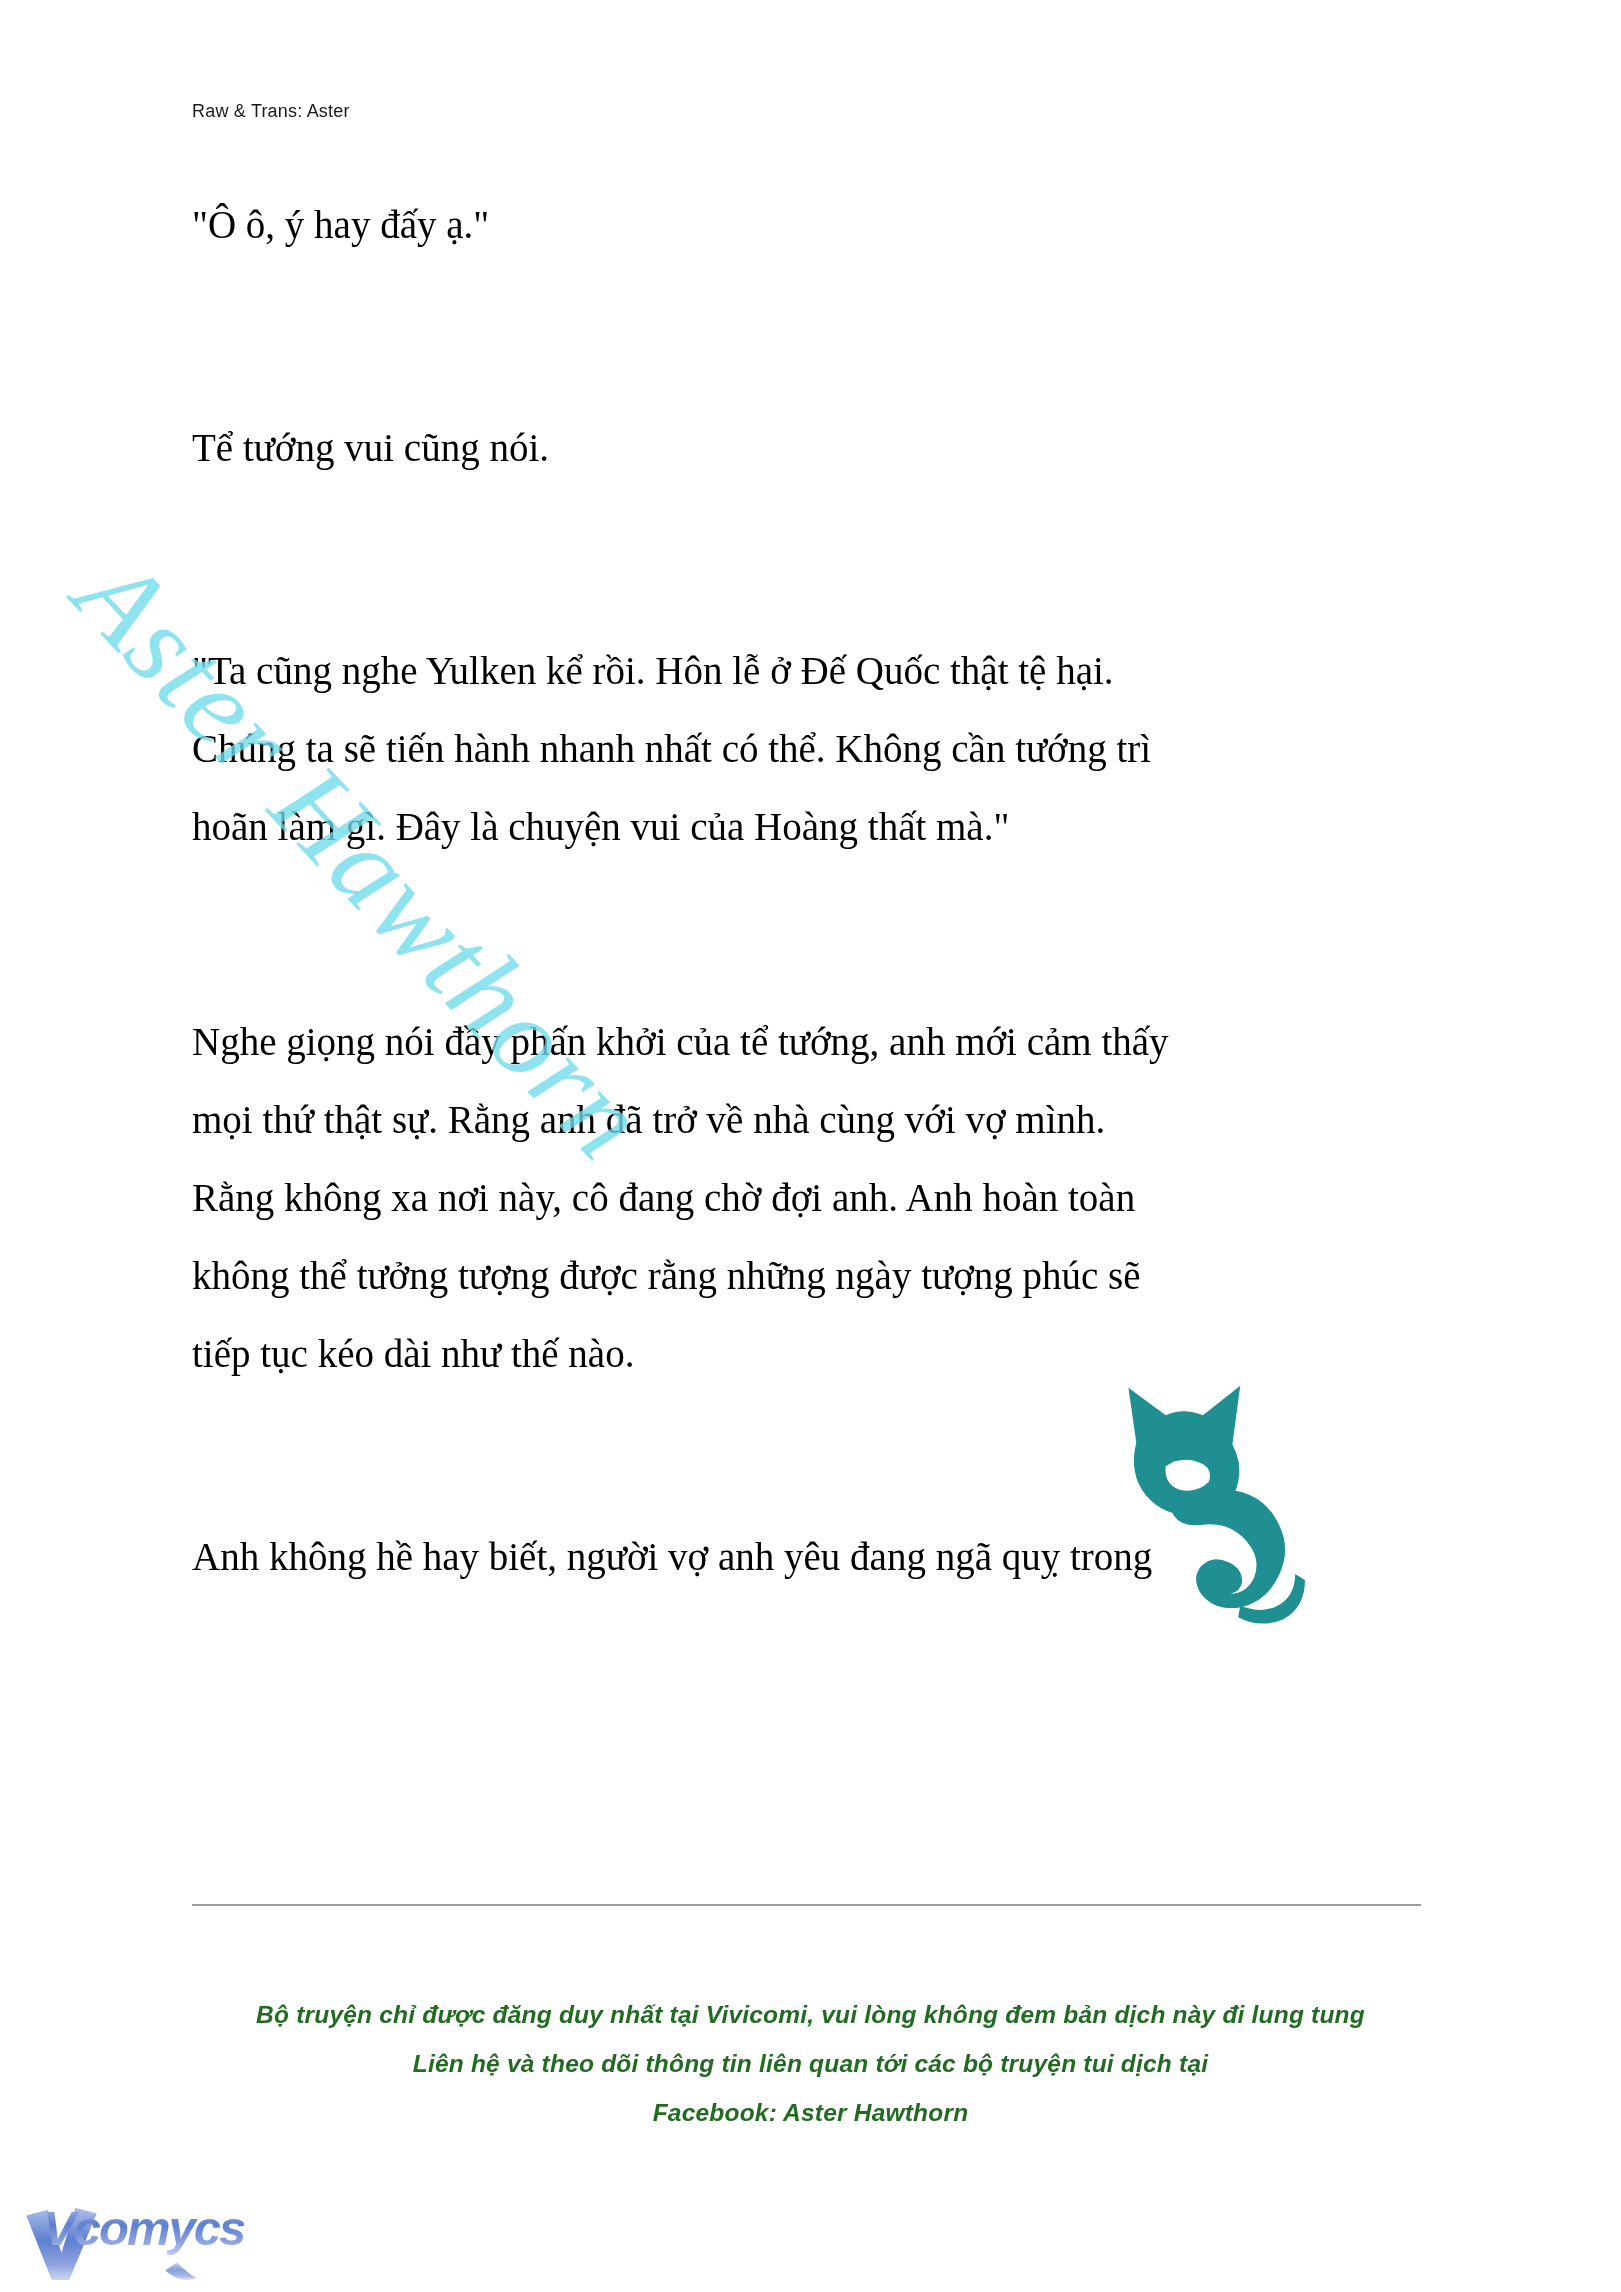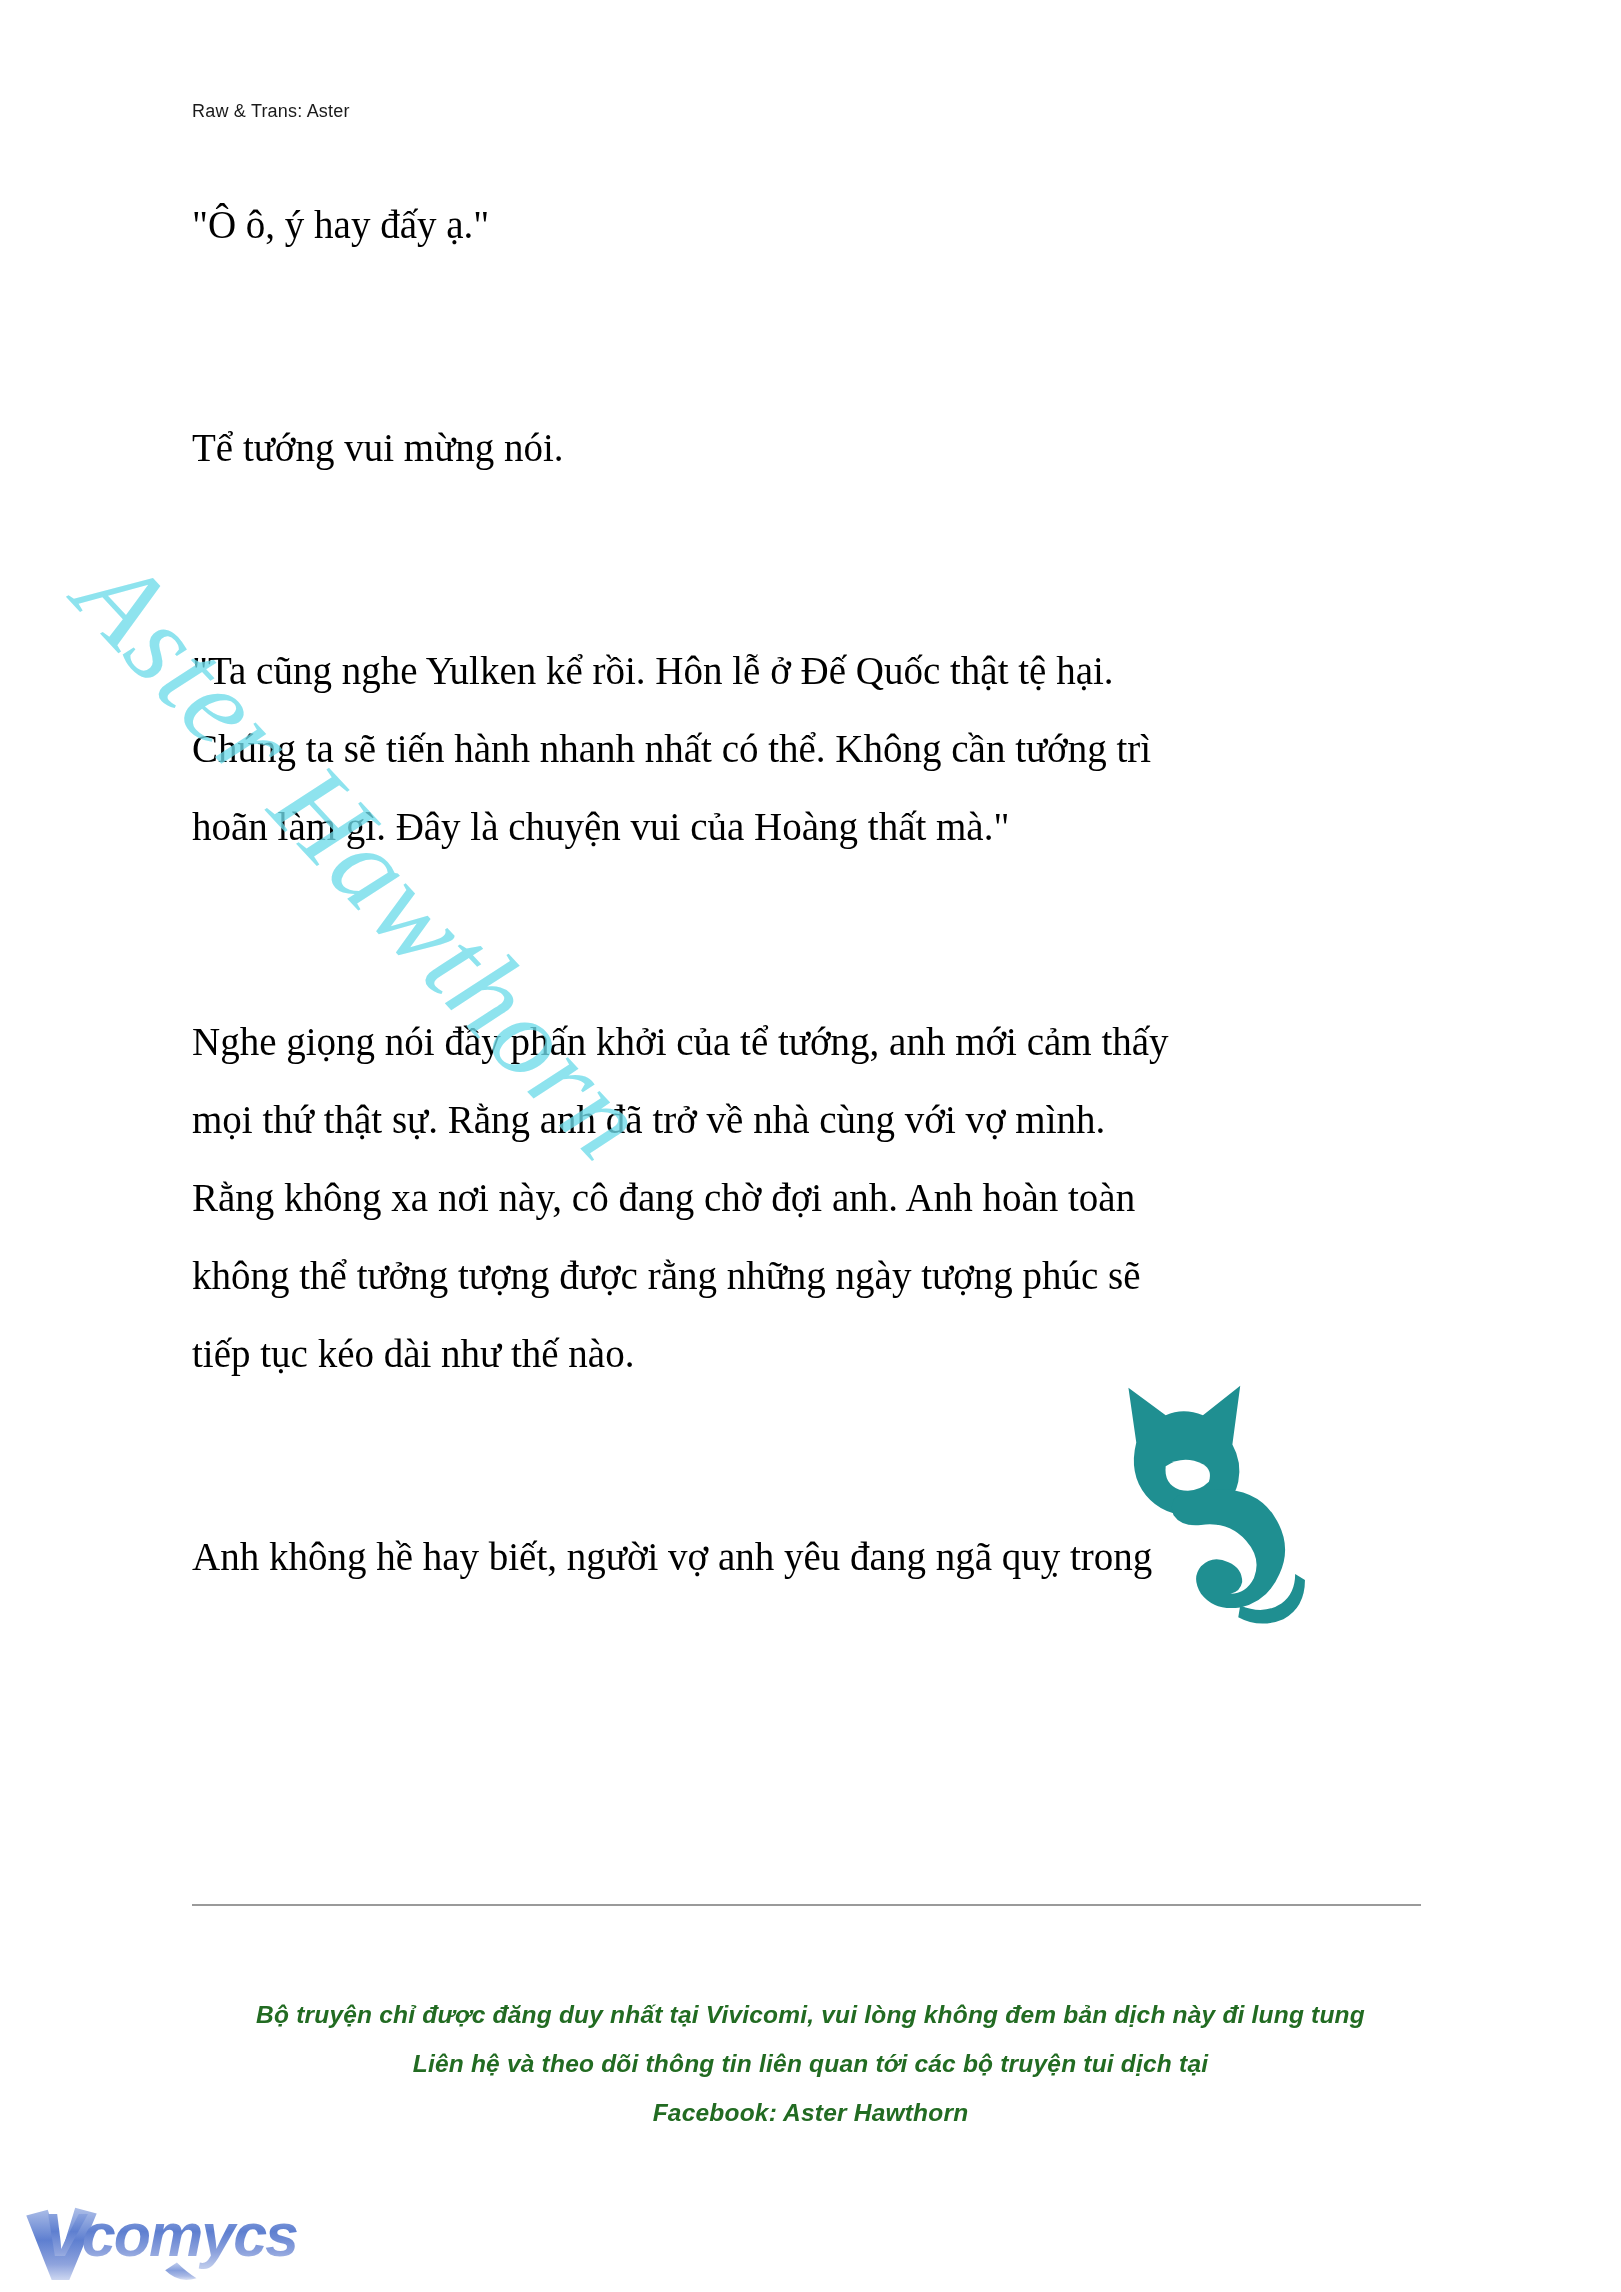--- a/index.html
+++ b/index.html
@@ -123,21 +123,21 @@
     width: 265px;
     height: 90px;
   }
   .logo-text {
     position: absolute;
     left: 25.5px;
     top: 5.9px;
     font-family: "Liberation Sans", "DejaVu Sans", sans-serif;
     font-weight: bold;
     font-style: italic;
-    font-size: 61px;
+    font-size: 49px;
     letter-spacing: -2px;
     background: linear-gradient(180deg, #aebfe8 0%, #5e7fd0 45%, #8ea3dd 75%, #c6d2ef 100%);
     -webkit-background-clip: text;
     background-clip: text;
     color: transparent;
     white-space: nowrap;
   }
 </style>
 </head>
 <body>
@@ -147,21 +147,21 @@
   <div class="header">Raw &amp; Trans: Aster</div>
 
   <div class="body-area">
 
     <div class="para">
       <span class="ln">"Ô ô, ý hay đấy ạ."</span>
     </div>
     <div class="sp-1"></div>
 
     <div class="para">
-      <span class="ln">Tể tướng vui mừng nói.</span>
+      <span class="ln">Tể tướng vui cũng nói.</span>
     </div>
     <div class="sp-2"></div>
 
     <div class="para">
       <span class="ln">"Ta cũng nghe Yulken kể rồi. Hôn lễ ở Đế Quốc thật tệ hại.</span>
       <span class="ln">Chúng ta sẽ tiến hành nhanh nhất có thể. Không cần tướng trì</span>
       <span class="ln">hoãn làm gì. Đây là chuyện vui của Hoàng thất mà."</span>
     </div>
     <div class="sp-3"></div>
 

